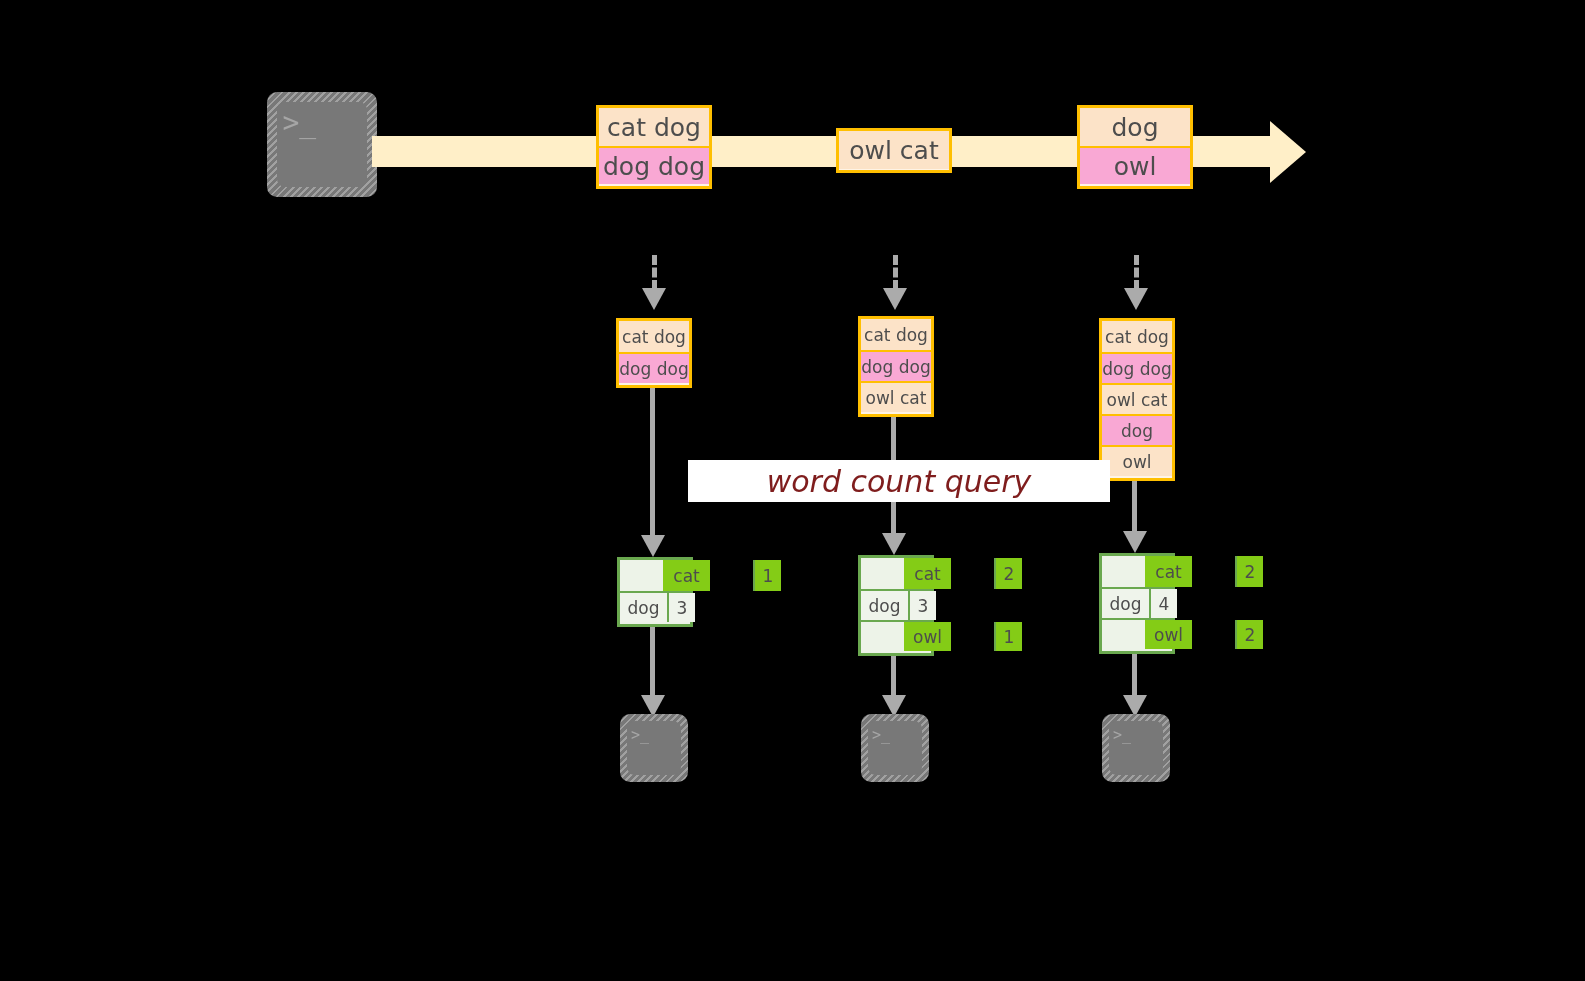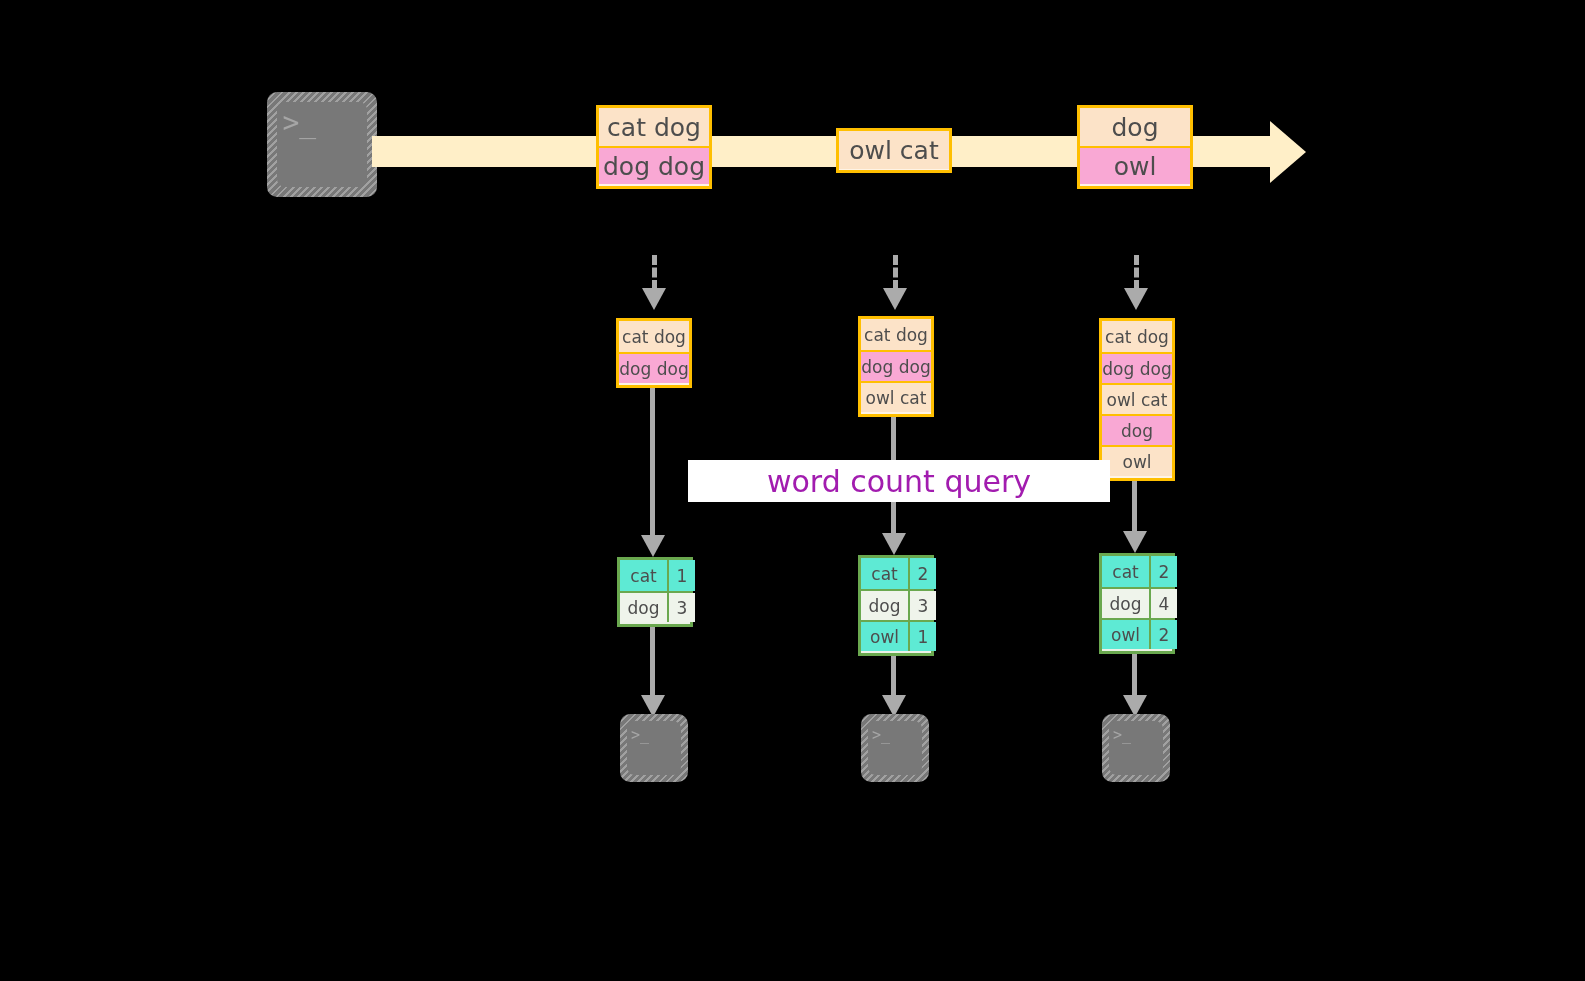--- a/index.html
+++ b/index.html
@@ -102,21 +102,21 @@
     box-sizing: border-box;
     display: flex;
     align-items: center;
     justify-content: center;
     color: #4d4d4d;
     font-size: 17px;
     white-space: nowrap;
   }
   .table .tcell.word { flex: 0 0 47px; }
   .table .tcell.count { flex: 0 0 28px; border-left: 2px solid #6AA84F; }
-  .table .trow.shade-a .tcell { background: #5eead4; }
+  .table .trow.shade-a .tcell { background: #84cc16; margin-left: 43px; }
   .table .trow.shade-b .tcell { background: #EFF4EB; }
 
   
   .conn {
     position: absolute;
     width: 5px;
     background: #ABABAB;
   }
   .conn.dashed {
     background: none;
@@ -133,23 +133,24 @@
 
   
   .banner {
     position: absolute;
     background: #FFFFFF;
     display: flex;
     align-items: center;
     justify-content: center;
   }
   .banner .banner-label {
-    color: #a21caf;
+    color: #7f1d1d;
     font-size: 30px;
     white-space: nowrap;
+    font-style: italic;
   }
 </style>
 </head>
 <body>
 
 <div id="canvas">
 
   <div class="terminal big" style="left:267px; top:92px; width:110px; height:105px;">
     <div class="inner"></div>
     <div class="prompt">&gt;_</div>

